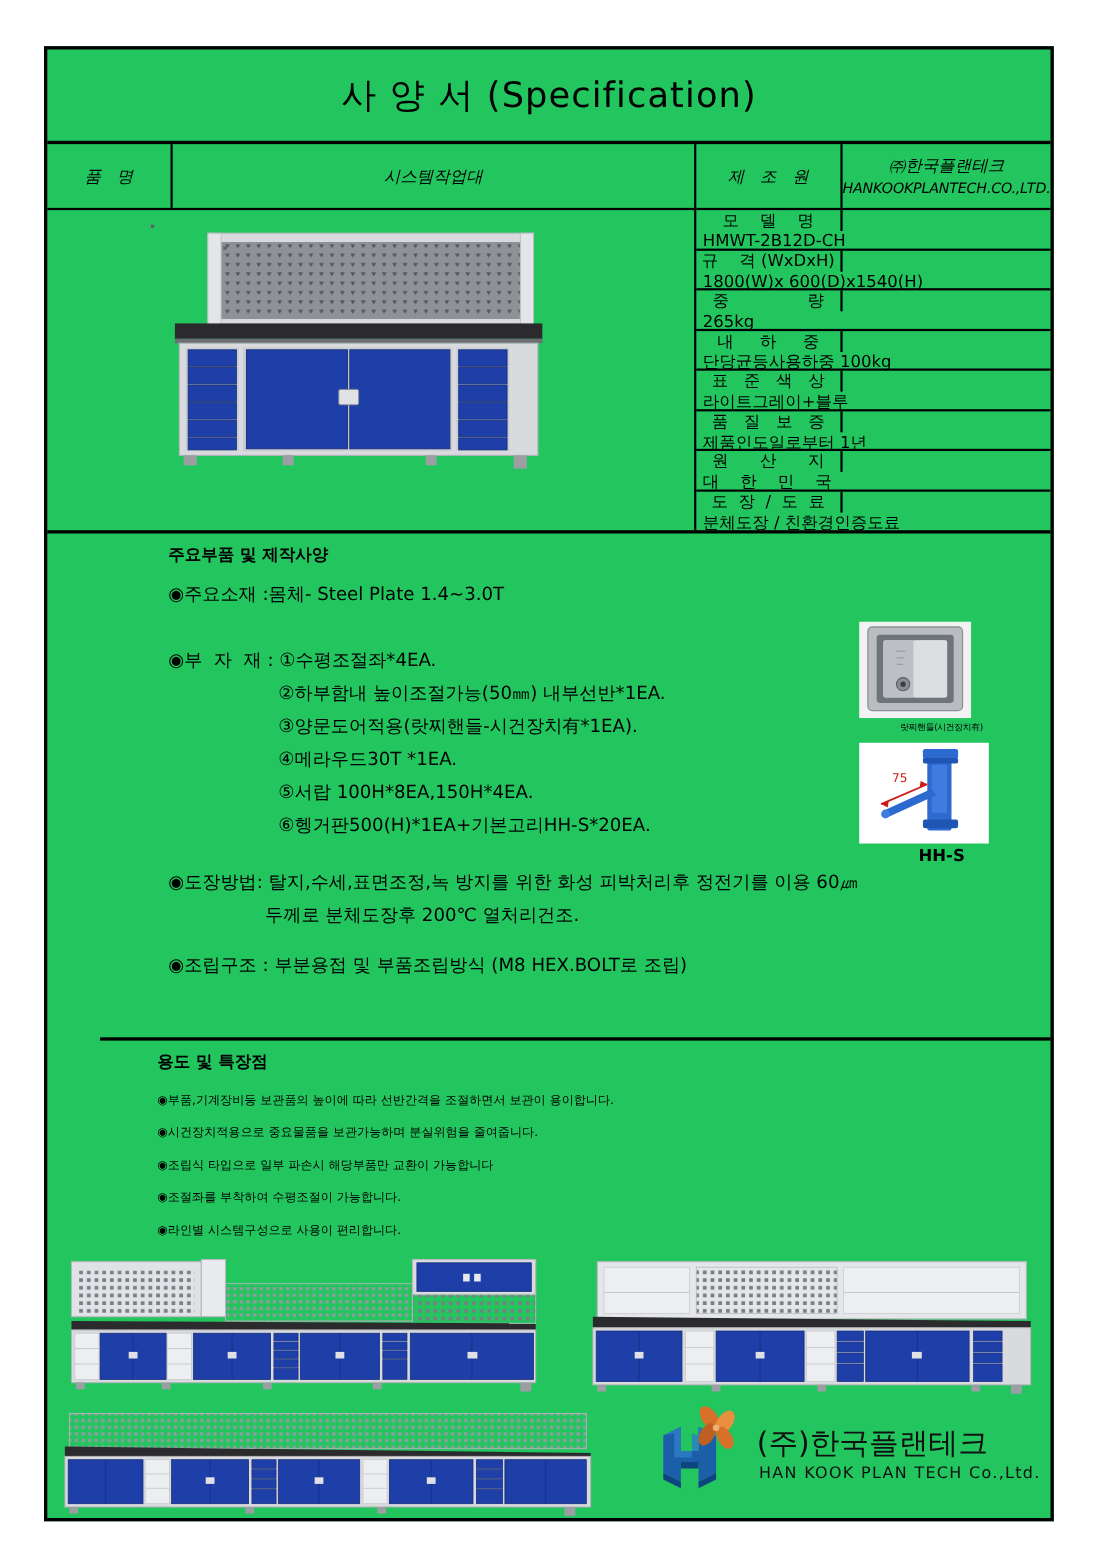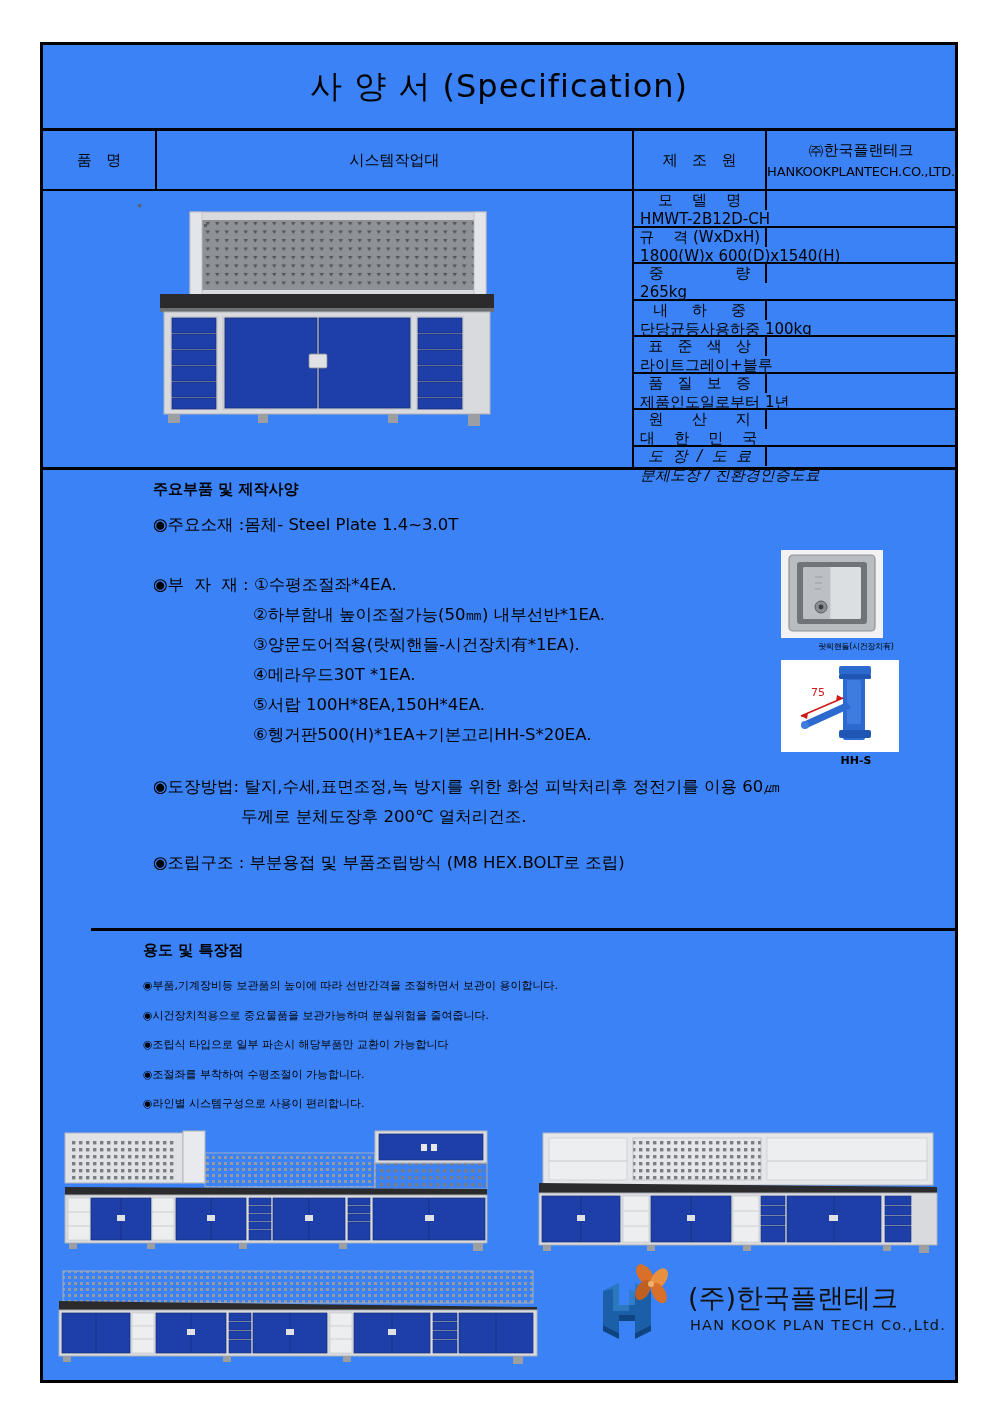--- a/index.html
+++ b/index.html
@@ -1,29 +1,29 @@
 <!DOCTYPE html>
 <html><head>
 <meta charset="utf-8">
 <style>
   html,body{margin:0;padding:0;background:#fff;}
   body{width:1000px;height:1414px;font-family:"DejaVu Sans","Liberation Sans",sans-serif;color:#000;}
 
-  #sheet{position:absolute;left:40px;top:42px;width:918px;height:1341px;border:3px solid #000;box-sizing:border-box;background:#3b82f6;}
+  #sheet{position:absolute;left:40px;top:42px;width:918px;height:1341px;border:3px solid #000;box-sizing:border-box;background:#22c55e;}
 
   
   .title-row{height:83px;border-bottom:3px solid #000;display:flex;align-items:center;justify-content:center;}
   .title-row .t{font-size:32px;letter-spacing:1px;white-space:pre;}
 
   
   .upper{display:flex;border-bottom:3px solid #000;}
   .left-col{width:640px;box-sizing:border-box;border-right:2px solid #000;}
   .right-col{flex:1;box-sizing:border-box;}
 
-  .prow{display:flex;height:58px;border-bottom:2px solid #000;}
+  .prow{display:flex;height:58px;border-bottom:2px solid #000;font-style:italic;}
   .prow .lbl{width:114px;box-sizing:border-box;border-right:2px solid #000;display:flex;align-items:center;justify-content:center;font-size:15px;white-space:pre;}
   .prow .val{flex:1;display:flex;align-items:center;justify-content:center;font-size:15px;}
 
   .photo-cell{height:276px;display:flex;align-items:center;justify-content:center;overflow:hidden;}
 
   .rrow{display:flex;height:34.5px;border-bottom:2px solid #000;flex-direction:column;}
   .rrow:last-child{border-bottom:none;}
   .rrow .rl{width:133px;box-sizing:border-box;border-right:2px solid #000;display:flex;align-items:center;justify-content:center;font-size:15px;white-space:pre;}
   .rrow .rv{flex:1;display:flex;align-items:center;padding-left:6px;font-size:15px;white-space:pre;}
 
@@ -34,21 +34,21 @@
   .line{font-size:16.5px;white-space:pre;line-height:30px;}
   .indent{padding-left:100px;}
   .indent2{padding-left:88px;}
 
   .sec-use-wrap{padding:10px 0 0 100px;}
   .uline{font-size:11px;white-space:pre;line-height:29.5px;}
 
   
   .partbox{position:absolute;right:24px;top:80px;width:150px;text-align:center;}
   .cap{font-size:8px;margin-top:3px;letter-spacing:-0.3px;}
-  .cap2{font-size:11px;font-weight:bold;margin-top:2px;}
+  .cap2{font-size:15px;font-weight:bold;margin-top:2px;}
 
   
   .montage{position:relative;height:256px;overflow:hidden;}
 
   svg{display:block;}
 </style>
 </head>
 <body>
 
 <div id="sheet">
@@ -165,21 +165,21 @@
         <div class="rv">라이트그레이+블루</div>
       </div>
       <div class="rrow">
         <div class="rl">품   질   보   증</div>
         <div class="rv">제품인도일로부터 1년</div>
       </div>
       <div class="rrow">
         <div class="rl">원      산      지</div>
         <div class="rv">대    한    민    국</div>
       </div>
-      <div class="rrow" style="height:20px;border-bottom:none;font-style:italic;">
+      <div class="rrow" style="height:35px;border-bottom:none;">
         <div class="rl">도  장  /  도  료</div>
         <div class="rv">분체도장 / 친환경인증도료</div>
       </div>
     </div>
   </div>
 
   <div class="sec sec-parts">
     <div class="sec-head">주요부품 및 제작사양</div>
 
     <div class="line">◉주요소재 :몸체- Steel Plate 1.4~3.0T</div>

